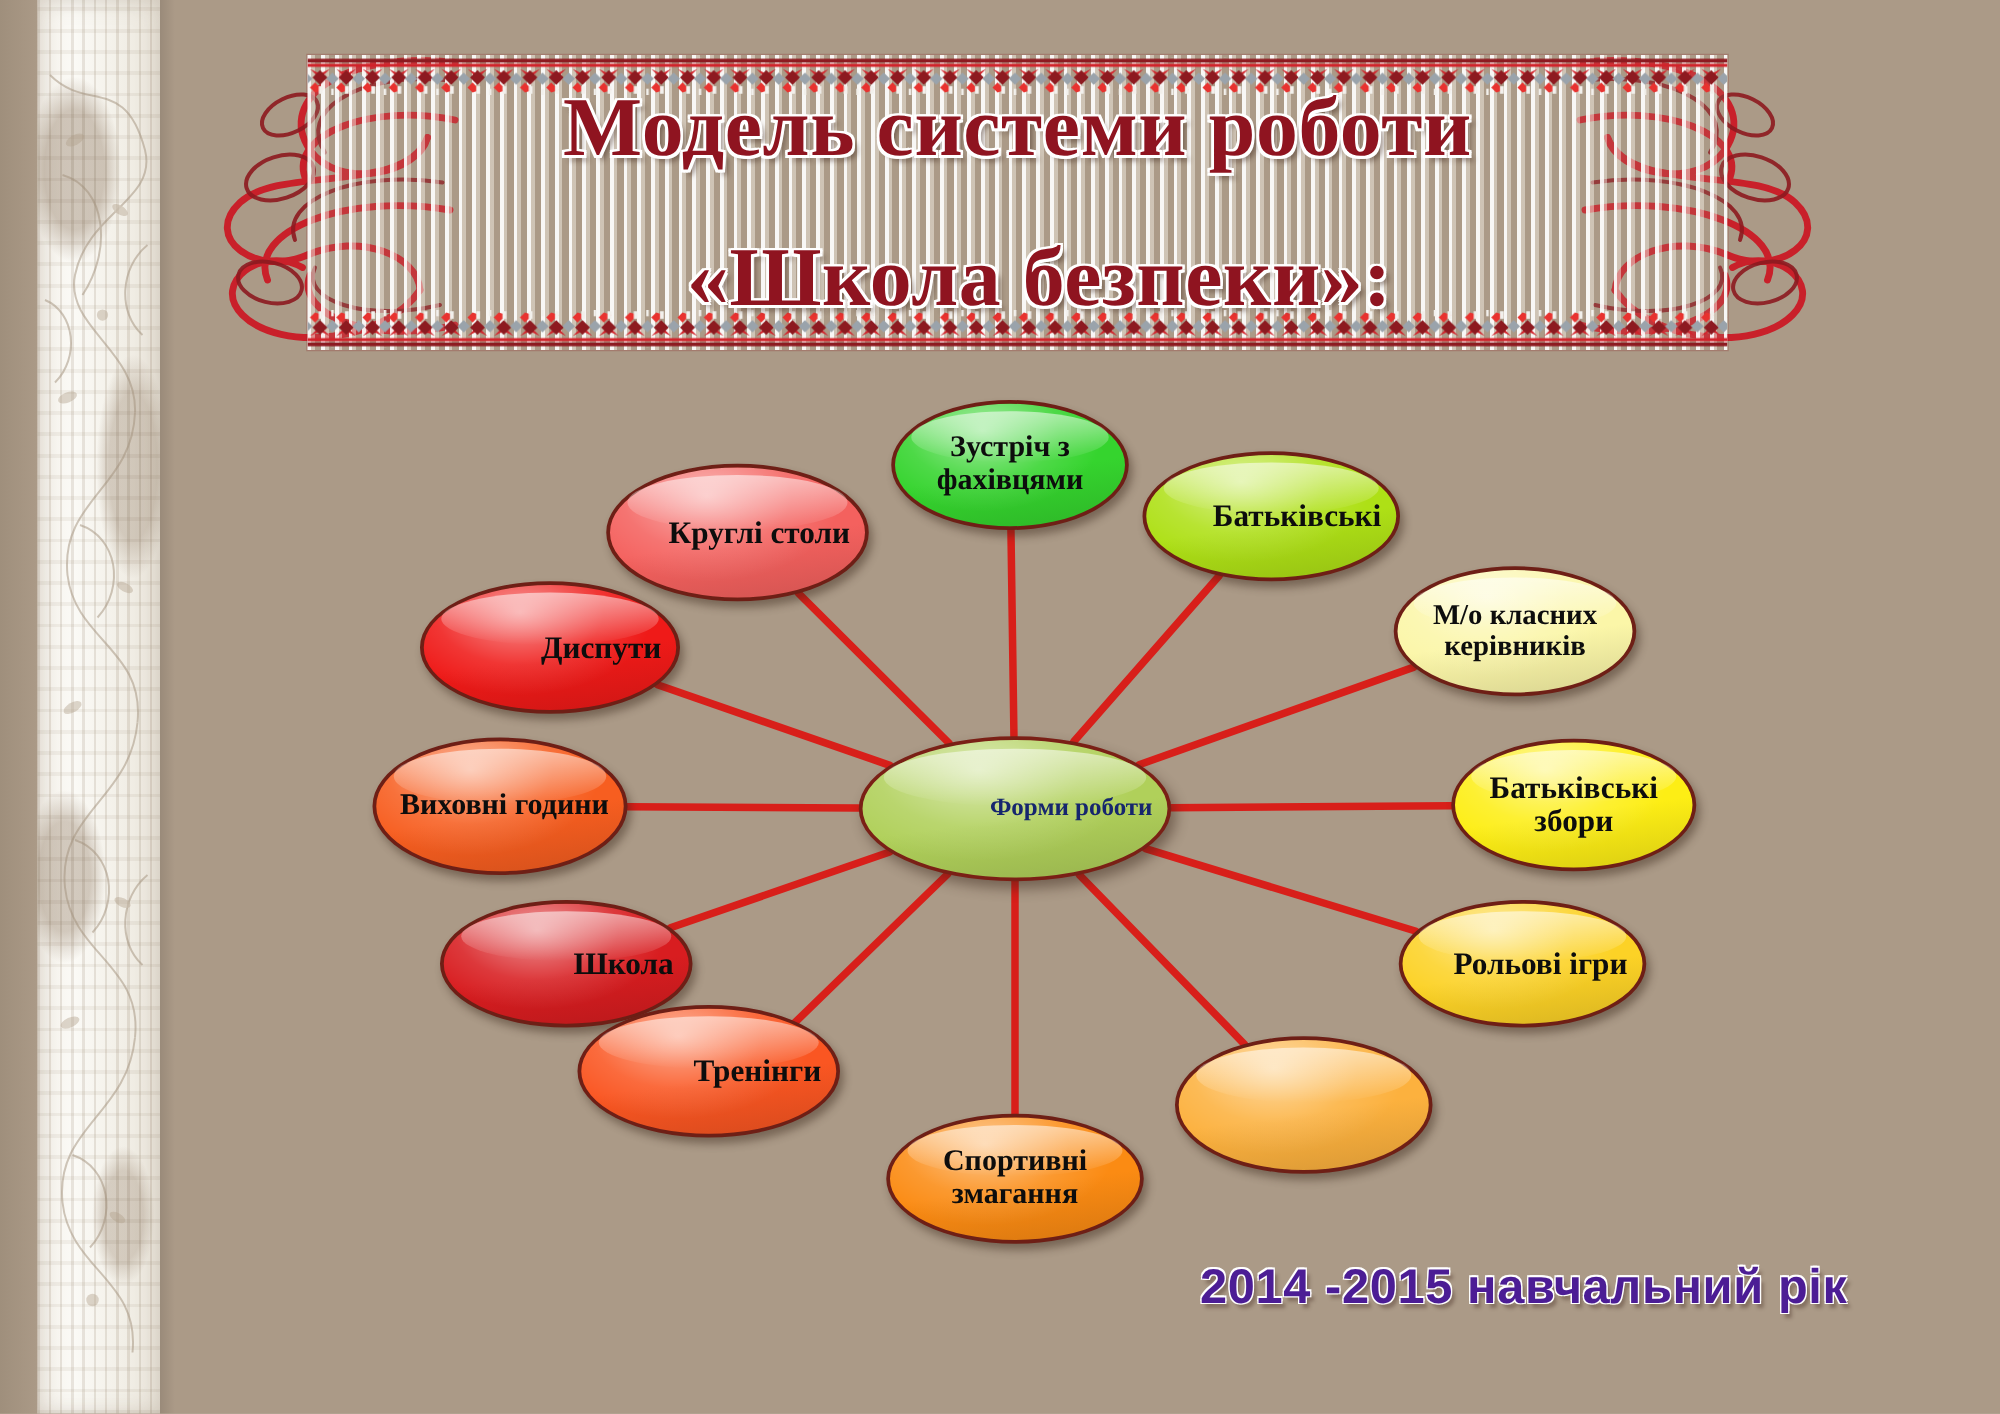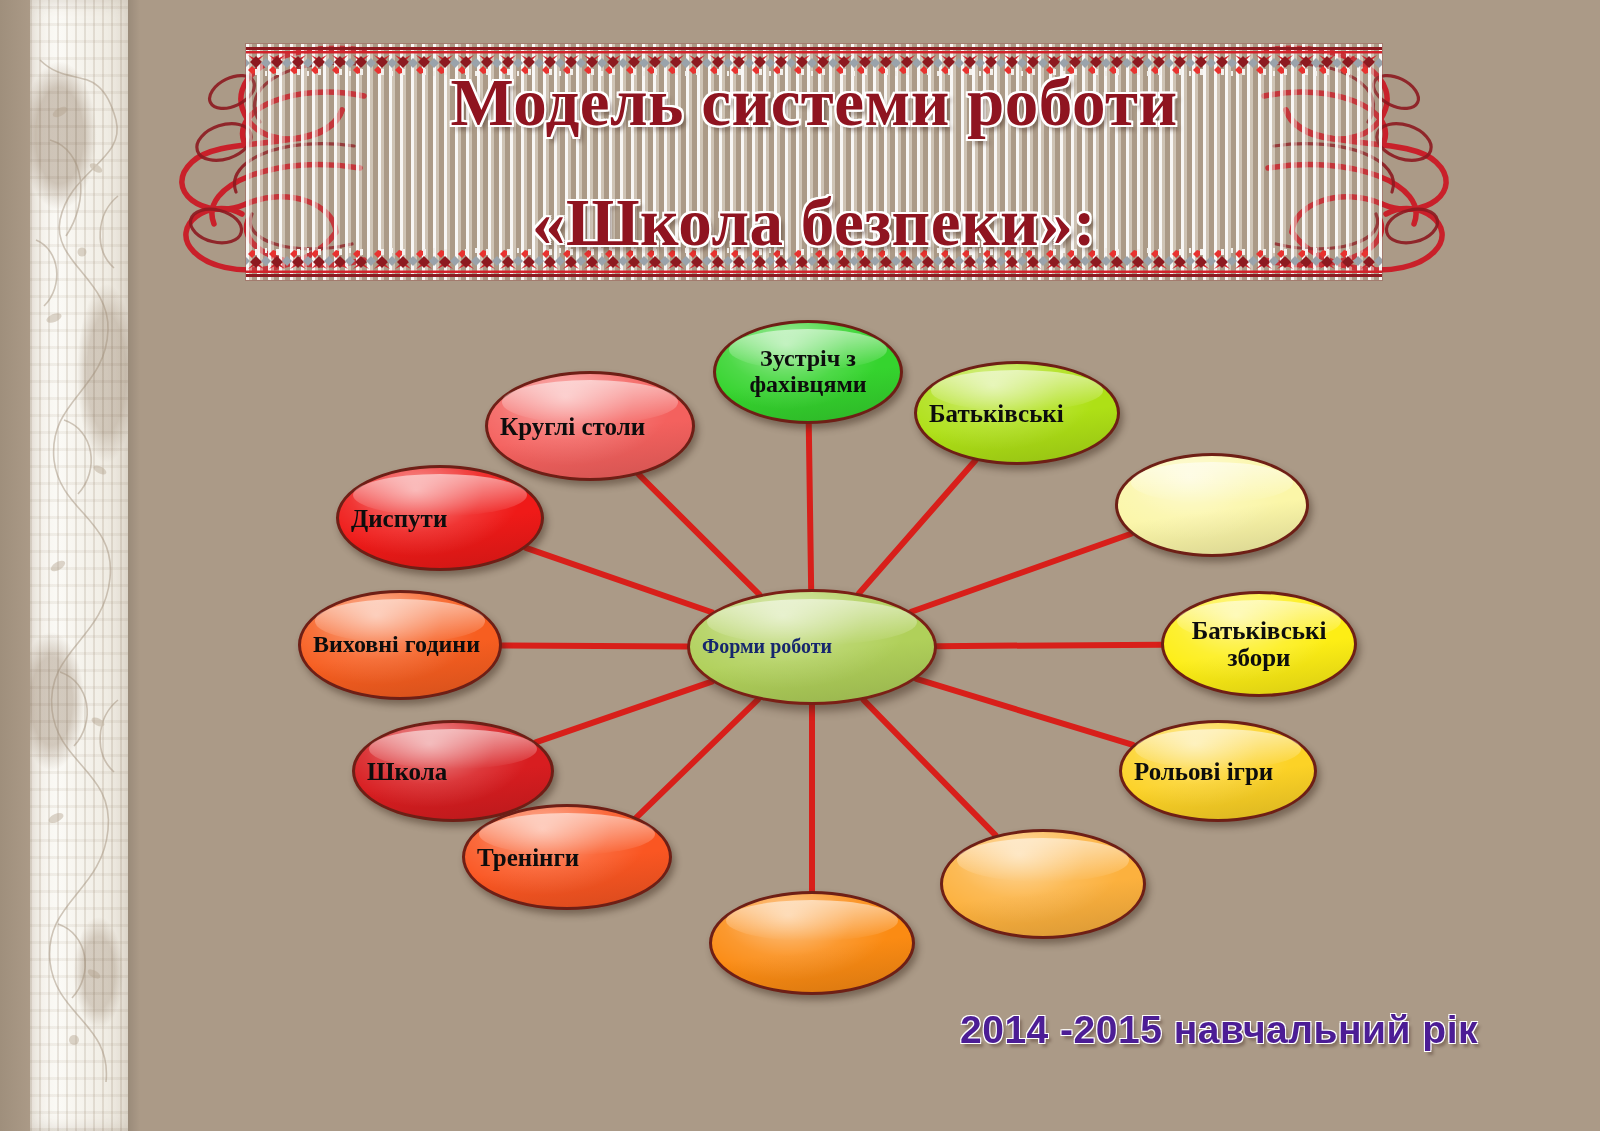--- a/index.html
+++ b/index.html
@@ -69,29 +69,29 @@
   }
   .title-line{
     font-family:"Liberation Serif", serif;
     font-weight:bold;font-size:67px;line-height:1.05;color:#8f1420;
     letter-spacing:.5px;white-space:nowrap;
     text-shadow:
       -2px -2px 0 #fff, 2px -2px 0 #fff, -2px 2px 0 #fff, 2px 2px 0 #fff,
       0 -2px 0 #fff, 0 2px 0 #fff, -2px 0 0 #fff, 2px 0 0 #fff,
       4px 5px 4px rgba(60,35,25,.45);
   }
-  .title-line.l2{margin-top:8px;}
+  .title-line.l2{margin-top:8px;padding-left:35px;}
 
   
   .diagram{position:absolute;left:0;top:0;width:1600px;height:1131px;}
   svg.links{position:absolute;left:0;top:0;width:1600px;height:1131px;}
 
   .node{
     position:absolute;
-    display:flex;align-items:center;justify-content:flex-start;text-align:center;
+    display:flex;align-items:center;justify-content:flex-end;text-align:center;
     border-radius:50%;
     box-sizing:border-box;
     border:3px solid #6e1f16;
     box-shadow:3px 5px 7px rgba(50,30,20,.42);
     font-family:"Liberation Serif", serif;
     font-weight:bold;color:#0d0d0d;
     line-height:1.08;
     padding:0 12px;
   }
   .node .gloss{
@@ -268,20 +268,21 @@
         <div class="node" style="left: 914px; top: 361px; width: 206px; height: 104px; background: radial-gradient(at 38% 22%, rgba(255, 255, 255, 0.55) 0%, rgba(255, 255, 255, 0.12) 38%, rgba(255, 255, 255, 0) 60%), linear-gradient(172deg, rgb(174, 224, 22) 0%, rgb(174, 224, 22) 55%, rgba(0, 0, 0, 0.14) 100%) rgb(174, 224, 22); font-size: 25px;">
           <div class="gloss"></div>
           <span class="lbl">Батьківські</span>
         </div>
         <div class="node" style="left: 336px; top: 465px; width: 208px; height: 106px; background: radial-gradient(at 38% 22%, rgba(255, 255, 255, 0.55) 0%, rgba(255, 255, 255, 0.12) 38%, rgba(255, 255, 255, 0) 60%), linear-gradient(172deg, rgb(239, 26, 24) 0%, rgb(239, 26, 24) 55%, rgba(0, 0, 0, 0.14) 100%) rgb(239, 26, 24); font-size: 25px;">
           <div class="gloss"></div>
           <span class="lbl">Диспути</span>
         </div>
         <div class="node" style="left: 1115px; top: 453px; width: 194px; height: 104px; background: radial-gradient(at 38% 22%, rgba(255, 255, 255, 0.55) 0%, rgba(255, 255, 255, 0.12) 38%, rgba(255, 255, 255, 0) 60%), linear-gradient(172deg, rgb(251, 246, 168) 0%, rgb(251, 246, 168) 55%, rgba(0, 0, 0, 0.14) 100%) rgb(251, 246, 168); font-size: 23px;">
           <div class="gloss"></div>
+          <span class="lbl">М/о класних керівників</span>
         </div>
         <div class="node" style="left: 298px; top: 590px; width: 204px; height: 110px; background: radial-gradient(at 38% 22%, rgba(255, 255, 255, 0.55) 0%, rgba(255, 255, 255, 0.12) 38%, rgba(255, 255, 255, 0) 60%), linear-gradient(172deg, rgb(247, 94, 32) 0%, rgb(247, 94, 32) 55%, rgba(0, 0, 0, 0.14) 100%) rgb(247, 94, 32); font-size: 24px;">
           <div class="gloss"></div>
           <span class="lbl">Виховні години</span>
         </div>
         <div class="node" style="left: 1161px; top: 591px; width: 196px; height: 106px; background: radial-gradient(at 38% 22%, rgba(255, 255, 255, 0.55) 0%, rgba(255, 255, 255, 0.12) 38%, rgba(255, 255, 255, 0) 60%), linear-gradient(172deg, rgb(253, 238, 21) 0%, rgb(253, 238, 21) 55%, rgba(0, 0, 0, 0.14) 100%) rgb(253, 238, 21); font-size: 25px;">
           <div class="gloss"></div>
           <span class="lbl">Батьківські збори</span>
         </div>
         <div class="node" style="left: 352px; top: 720px; width: 202px; height: 102px; background: radial-gradient(at 38% 22%, rgba(255, 255, 255, 0.55) 0%, rgba(255, 255, 255, 0.12) 38%, rgba(255, 255, 255, 0) 60%), linear-gradient(172deg, rgb(216, 29, 32) 0%, rgb(216, 29, 32) 55%, rgba(0, 0, 0, 0.14) 100%) rgb(216, 29, 32); font-size: 25px;">
@@ -294,20 +295,21 @@
         </div>
         <div class="node" style="left: 462px; top: 804px; width: 210px; height: 106px; background: radial-gradient(at 38% 22%, rgba(255, 255, 255, 0.55) 0%, rgba(255, 255, 255, 0.12) 38%, rgba(255, 255, 255, 0) 60%), linear-gradient(172deg, rgb(250, 86, 34) 0%, rgb(250, 86, 34) 55%, rgba(0, 0, 0, 0.14) 100%) rgb(250, 86, 34); font-size: 25px;">
           <div class="gloss"></div>
           <span class="lbl">Тренінги</span>
         </div>
         <div class="node" style="left: 940px; top: 829px; width: 206px; height: 110px; background: radial-gradient(at 38% 22%, rgba(255, 255, 255, 0.55) 0%, rgba(255, 255, 255, 0.12) 38%, rgba(255, 255, 255, 0) 60%), linear-gradient(172deg, rgb(252, 177, 62) 0%, rgb(252, 177, 62) 55%, rgba(0, 0, 0, 0.14) 100%) rgb(252, 177, 62); font-size: 23px;">
           <div class="gloss"></div>
         </div>
         <div class="node" style="left: 709px; top: 891px; width: 206px; height: 104px; background: radial-gradient(at 38% 22%, rgba(255, 255, 255, 0.55) 0%, rgba(255, 255, 255, 0.12) 38%, rgba(255, 255, 255, 0) 60%), linear-gradient(172deg, rgb(251, 139, 19) 0%, rgb(251, 139, 19) 55%, rgba(0, 0, 0, 0.14) 100%) rgb(251, 139, 19); font-size: 24px;">
           <div class="gloss"></div>
+          <span class="lbl">Спортивні змагання</span>
         </div>
         <div class="node center" style="left: 687px; top: 589px; width: 250px; height: 116px; background: radial-gradient(at 38% 22%, rgba(255, 255, 255, 0.55) 0%, rgba(255, 255, 255, 0.12) 38%, rgba(255, 255, 255, 0) 60%), linear-gradient(172deg, rgb(176, 208, 90) 0%, rgb(176, 208, 90) 55%, rgba(0, 0, 0, 0.14) 100%) rgb(176, 208, 90); font-size: 20px; color: rgb(22, 38, 110);">
           <div class="gloss"></div>
           <span class="lbl">Форми роботи</span>
         </div>
       </div>
   </div>
 
   <div class="footer">2014 -2015 навчальний рік</div>
 

